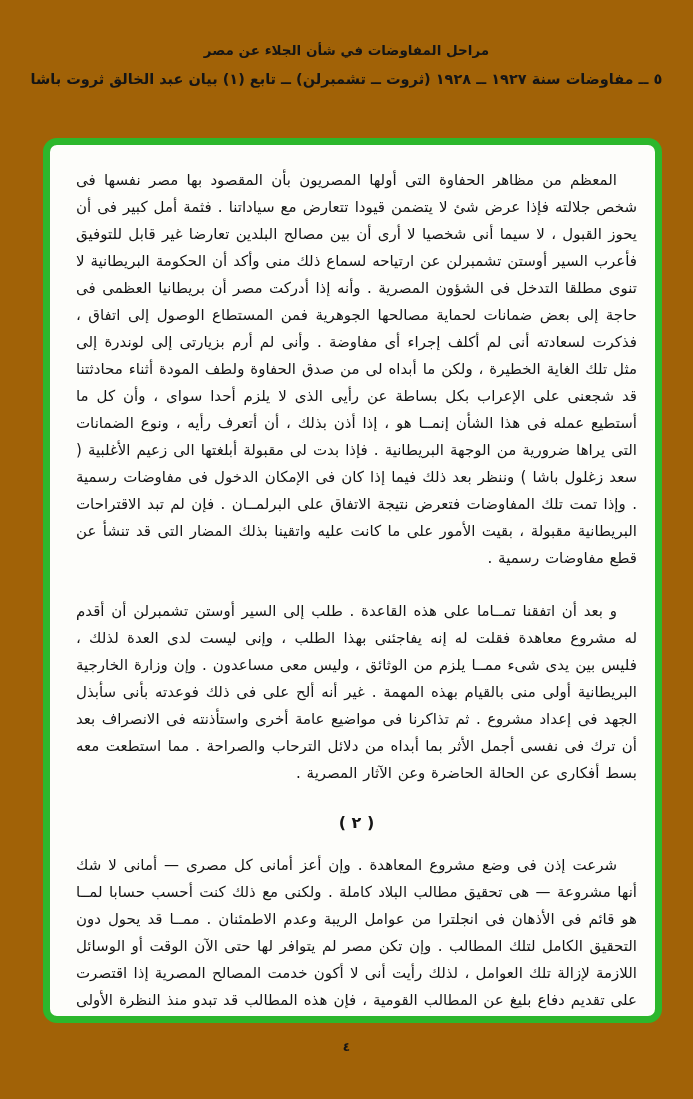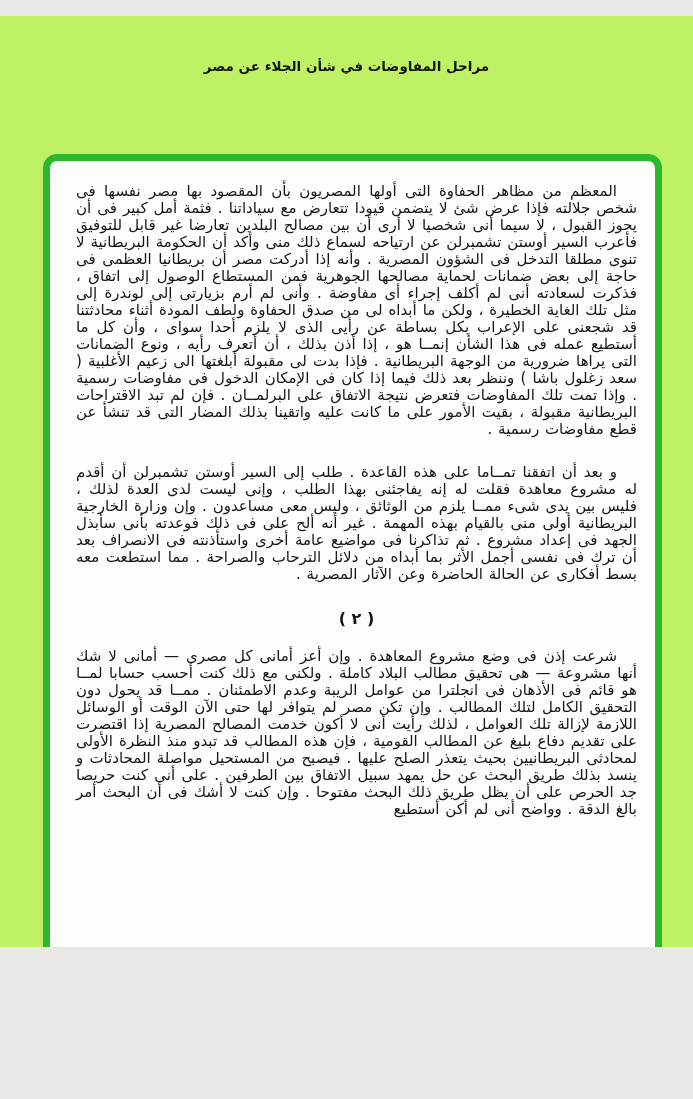--- a/index.html
+++ b/index.html
@@ -3,23 +3,23 @@
 <meta charset="utf-8">
 <style>
   html, body {
     margin: 0;
     padding: 0;
     background: #e8e8e4;
   }
   .page {
     position: relative;
     width: 693px;
-    height: 931px;
-    margin: 16px auto;
-    background: #bef264;
+    height: 1099px;
+    margin: 0 auto;
+    background: #a16207;
     overflow: hidden;
     font-family: "DejaVu Sans", sans-serif;
     color: #151515;
   }
   .header {
     position: absolute;
     top: 42px;
     left: 0;
     width: 100%;
     direction: rtl;
@@ -53,21 +53,21 @@
     background: #fdfdfa;
     padding: 22px 18px 18px 26px;
     overflow: hidden;
   }
   .body-text {
     direction: rtl;
     text-align: justify;
   }
   .para {
     font-size: 15px;
-    line-height: 17px;
+    line-height: 27px;
     margin: 0 0 26px 0;
     text-indent: 20px;
     word-spacing: 1px;
   }
   .para:last-child {
     margin-bottom: 0;
   }
   .section-num {
     direction: rtl;
     text-align: center;
@@ -87,20 +87,21 @@
     font-weight: bold;
   }
 </style>
 </head>
 <body>
 
 <div class="page">
 
   <div class="header">
     <div class="doc-title">مراحل المفاوضات في شأن الجلاء عن مصر</div>
+    <div class="doc-subtitle">٥ ــ مفاوضات سنة ١٩٢٧ ــ ١٩٢٨ (ثروت ــ تشمبرلن) ــ تابع (١) بيان عبد الخالق ثروت باشا</div>
   </div>
 
   <div class="green-box">
     <div class="body-text">
       <p class="para">المعظم من مظاهر الحفاوة التى أولها المصريون بأن المقصود بها مصر نفسها فى شخص جلالته فإذا عرض شئ لا يتضمن قيودا تتعارض مع سياداتنا . فثمة أمل كبير فى أن يحوز القبول ، لا سيما أنى شخصيا لا أرى أن بين مصالح البلدين تعارضا غير قابل للتوفيق فأعرب السير أوستن تشمبرلن عن ارتياحه لسماع ذلك منى وأكد أن الحكومة البريطانية لا تنوى مطلقا التدخل فى الشؤون المصرية . وأنه إذا أدركت مصر أن بريطانيا العظمى فى حاجة إلى بعض ضمانات لحماية مصالحها الجوهرية فمن المستطاع الوصول إلى اتفاق ، فذكرت لسعادته أنى لم أكلف إجراء أى مفاوضة . وأنى لم أرم بزيارتى إلى لوندرة إلى مثل تلك الغاية الخطيرة ، ولكن ما أبداه لى من صدق الحفاوة ولطف المودة أثناء محادثتنا قد شجعنى على الإعراب بكل بساطة عن رأيى الذى لا يلزم أحدا سواى ، وأن كل ما أستطيع عمله فى هذا الشأن إنمــا هو ، إذا أذن بذلك ، أن أتعرف رأيه ، ونوع الضمانات التى يراها ضرورية من الوجهة البريطانية . فإذا بدت لى مقبولة أبلغتها الى زعيم الأغلبية ( سعد زغلول باشا ) وننظر بعد ذلك فيما إذا كان فى الإمكان الدخول فى مفاوضات رسمية . وإذا تمت تلك المفاوضات فتعرض نتيجة الاتفاق على البرلمــان . فإن لم تبد الاقتراحات البريطانية مقبولة ، بقيت الأمور على ما كانت عليه واتقينا بذلك المضار التى قد تنشأ عن قطع مفاوضات رسمية .</p>
       <p class="para">و بعد أن اتفقنا تمــاما على هذه القاعدة . طلب إلى السير أوستن تشمبرلن أن أقدم له مشروع معاهدة فقلت له إنه يفاجئنى بهذا الطلب ، وإنى ليست لدى العدة لذلك ، فليس بين يدى شىء ممــا يلزم من الوثائق ، وليس معى مساعدون . وإن وزارة الخارجية البريطانية أولى منى بالقيام بهذه المهمة . غير أنه ألح على فى ذلك فوعدته بأنى سأبذل الجهد فى إعداد مشروع . ثم تذاكرنا فى مواضيع عامة أخرى واستأذنته فى الانصراف بعد أن ترك فى نفسى أجمل الأثر بما أبداه من دلائل الترحاب والصراحة . مما استطعت معه بسط أفكارى عن الحالة الحاضرة وعن الآثار المصرية .</p>
       <div class="section-num">( ٢ )</div>
       <p class="para">شرعت إذن فى وضع مشروع المعاهدة . وإن أعز أمانى كل مصرى — أمانى لا شك أنها مشروعة — هى تحقيق مطالب البلاد كاملة . ولكنى مع ذلك كنت أحسب حسابا لمــا هو قائم فى الأذهان فى انجلترا من عوامل الريبة وعدم الاطمئنان . ممــا قد يحول دون التحقيق الكامل لتلك المطالب . وإن تكن مصر لم يتوافر لها حتى الآن الوقت أو الوسائل اللازمة لإزالة تلك العوامل ، لذلك رأيت أنى لا أكون خدمت المصالح المصرية إذا اقتصرت على تقديم دفاع بليغ عن المطالب القومية ، فإن هذه المطالب قد تبدو منذ النظرة الأولى لمحادثى البريطانيين بحيث يتعذر الصلح عليها . فيصبح من المستحيل مواصلة المحادثات و ينسد بذلك طريق البحث عن حل يمهد سبيل الاتفاق بين الطرفين . على أنى كنت حريصا جد الحرص على أن يظل طريق ذلك البحث مفتوحا . وإن كنت لا أشك فى أن البحث أمر بالغ الدقة . وواضح أنى لم أكن أستطيع</p>
     </div>
   </div>

